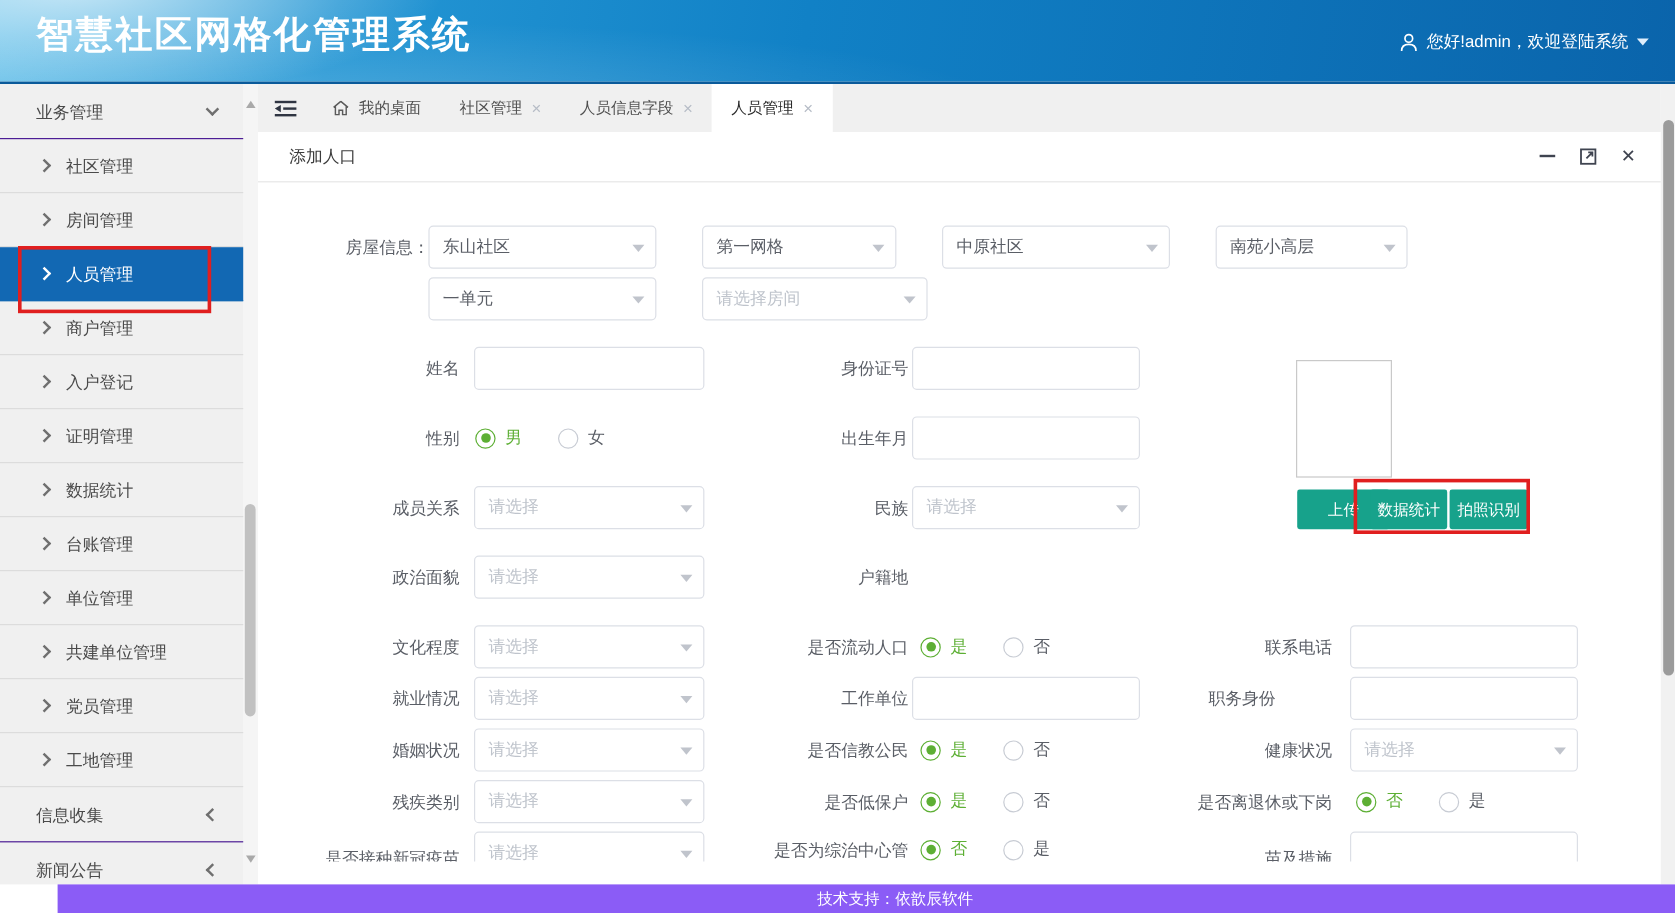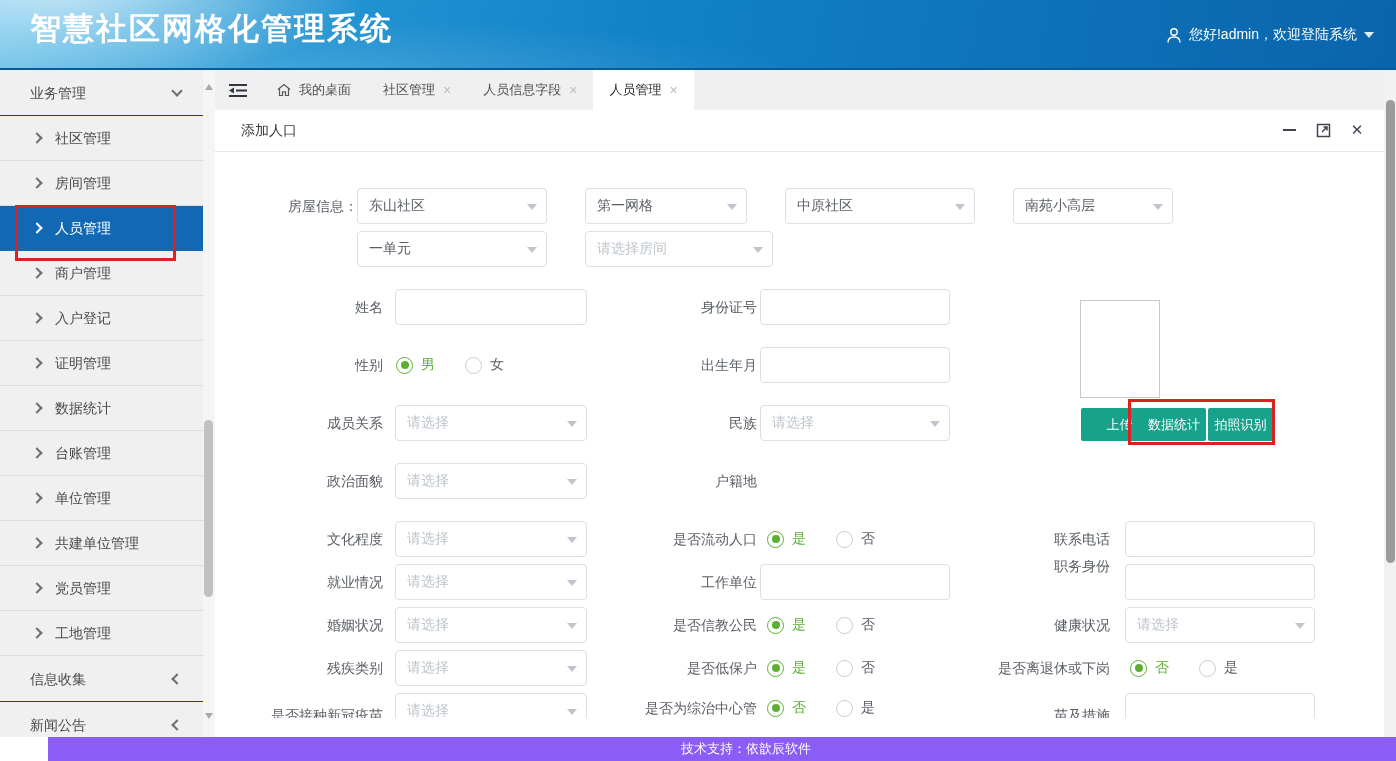--- a/index.html
+++ b/index.html
@@ -281,21 +281,21 @@
       <div class="flabel" style="left:745px;top:369px;width:150px;">联系电话</div>
       <div class="fld inp" style="left:910px;top:369px;width:190px;"></div>
 
       <div class="flabel" style="left:0;top:412px;width:168px;">就业情况</div>
       <div class="fld" style="left:180px;top:412px;width:192px;">
           <span class="ph">请选择</span>
           <span class="sel-caret"></span>
         </div>
       <div class="flabel" style="left:392px;top:412px;width:150px;">工作单位</div>
       <div class="fld inp" style="left:545px;top:412px;width:190px;"></div>
-      <div class="flabel" style="left:745px;top:396px;width:150px;">职务身份</div>
+      <div class="flabel" style="left:745px;top:412px;width:150px;text-align:center;">职务身份</div>
       <div class="fld inp" style="left:910px;top:412px;width:190px;"></div>
 
       <div class="flabel" style="left:0;top:455px;width:168px;">婚姻状况</div>
       <div class="fld" style="left:180px;top:455px;width:192px;">
           <span class="ph">请选择</span>
           <span class="sel-caret"></span>
         </div>
       <div class="flabel" style="left:392px;top:455px;width:150px;">是否信教公民</div>
       <div class="radio-row" style="left:552px;top:455px;">
         <span class="radio checked"></span>

